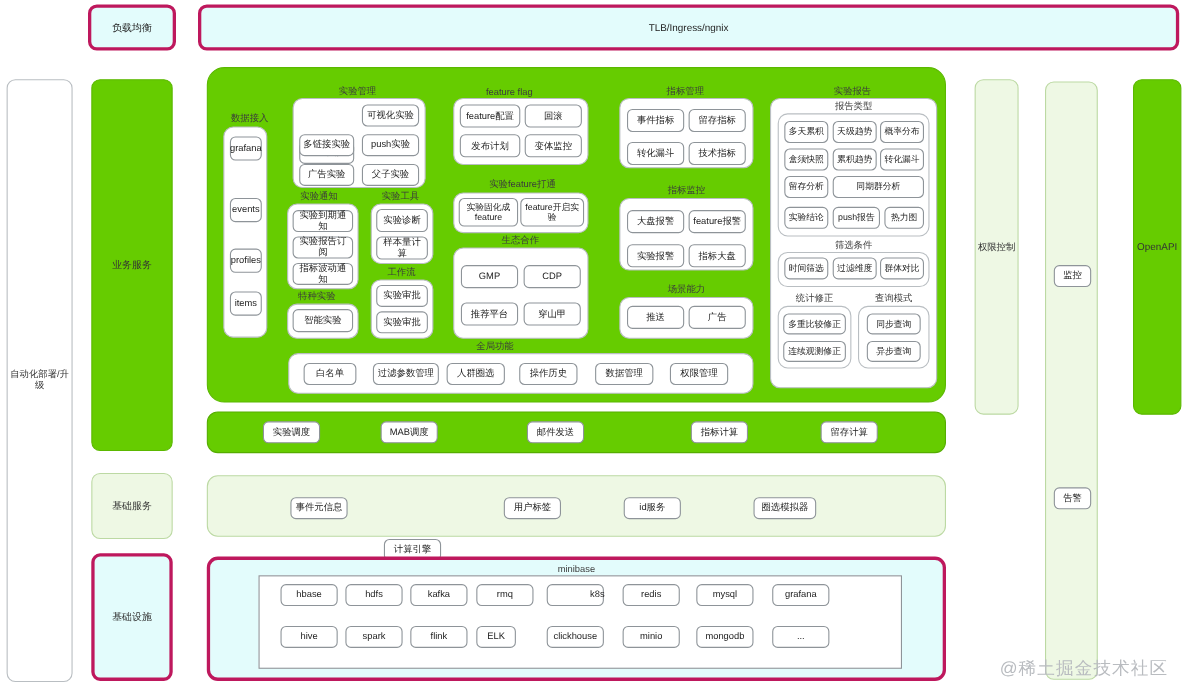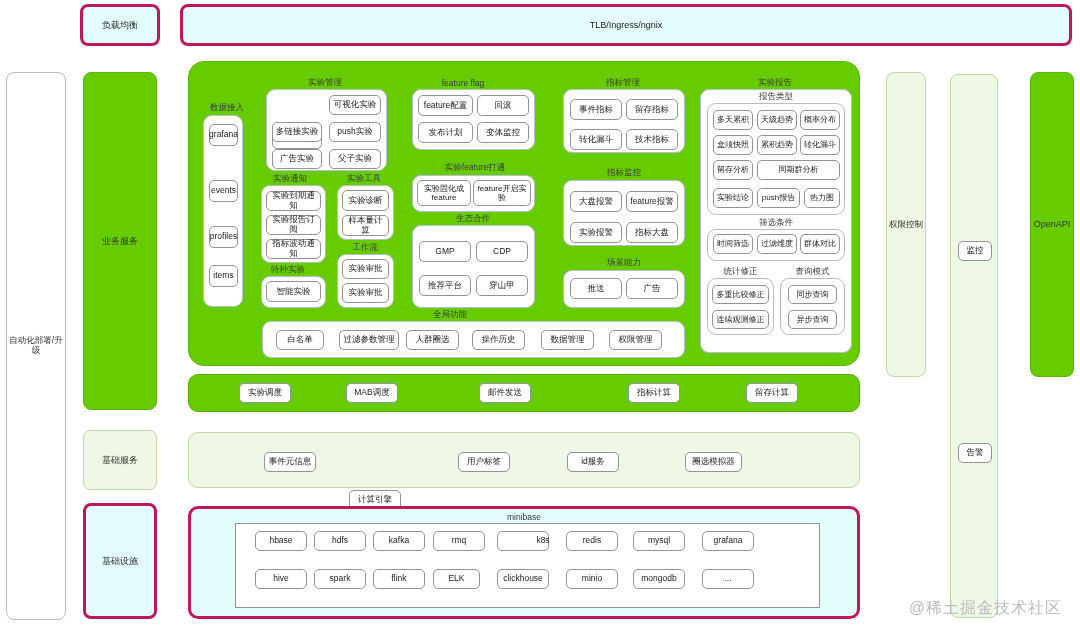--- a/index.html
+++ b/index.html
@@ -436,21 +436,21 @@
 
   <div class="bx leaf" style="left:255px; top:569px; width:52px; height:20px;">
     <span>hive</span>
     </div>
   <div class="bx leaf" style="left:314px; top:569px; width:52px; height:20px;">
     <span>spark</span>
     </div>
   <div class="bx leaf" style="left:373px; top:569px; width:52px; height:20px;">
     <span>flink</span>
     </div>
-  <div class="bx leaf" style="left:433px; top:569px; width:47px; height:20px;">
+  <div class="bx leaf" style="left:433px; top:569px; width:36px; height:20px;">
     <span>ELK</span>
     </div>
   <div class="bx leaf" style="left:497px; top:569px; width:52px; height:20px;">
     <span>clickhouse</span>
     </div>
   <div class="bx leaf" style="left:566px; top:569px; width:52px; height:20px;">
     <span>minio</span>
     </div>
   <div class="bx leaf" style="left:633px; top:569px; width:52px; height:20px;">
     <span>mongodb</span>

